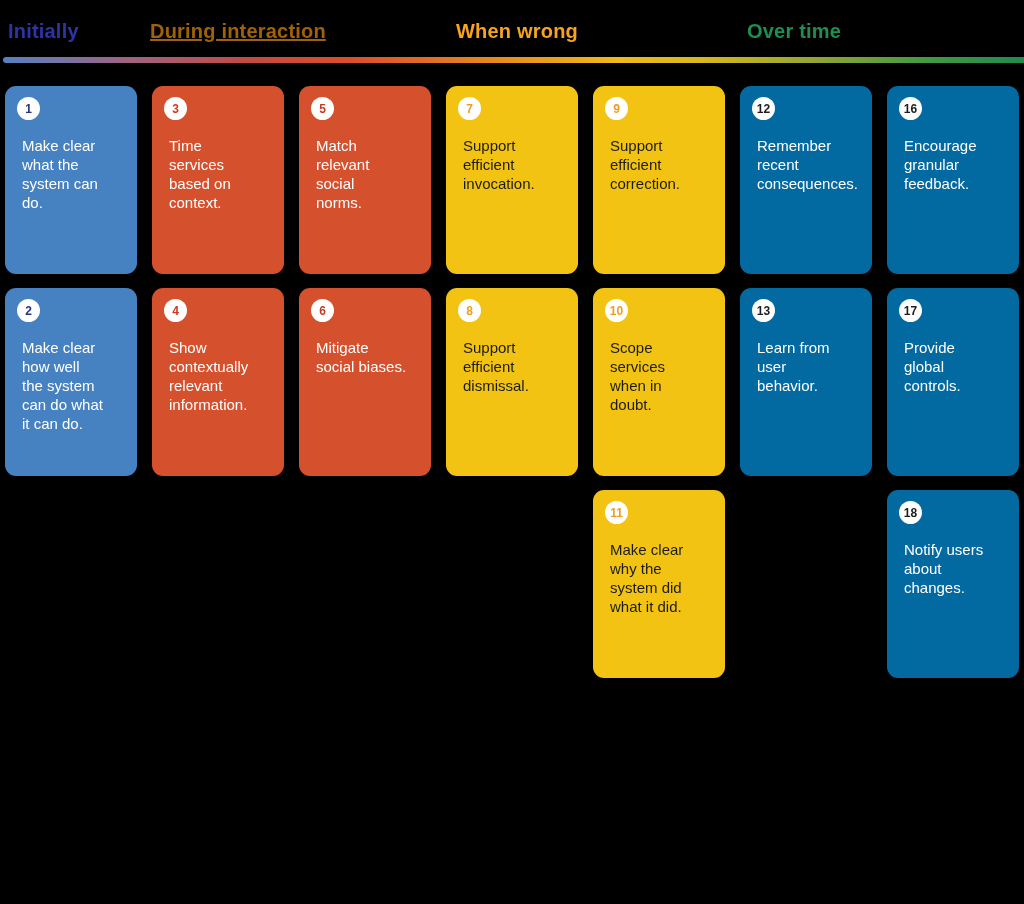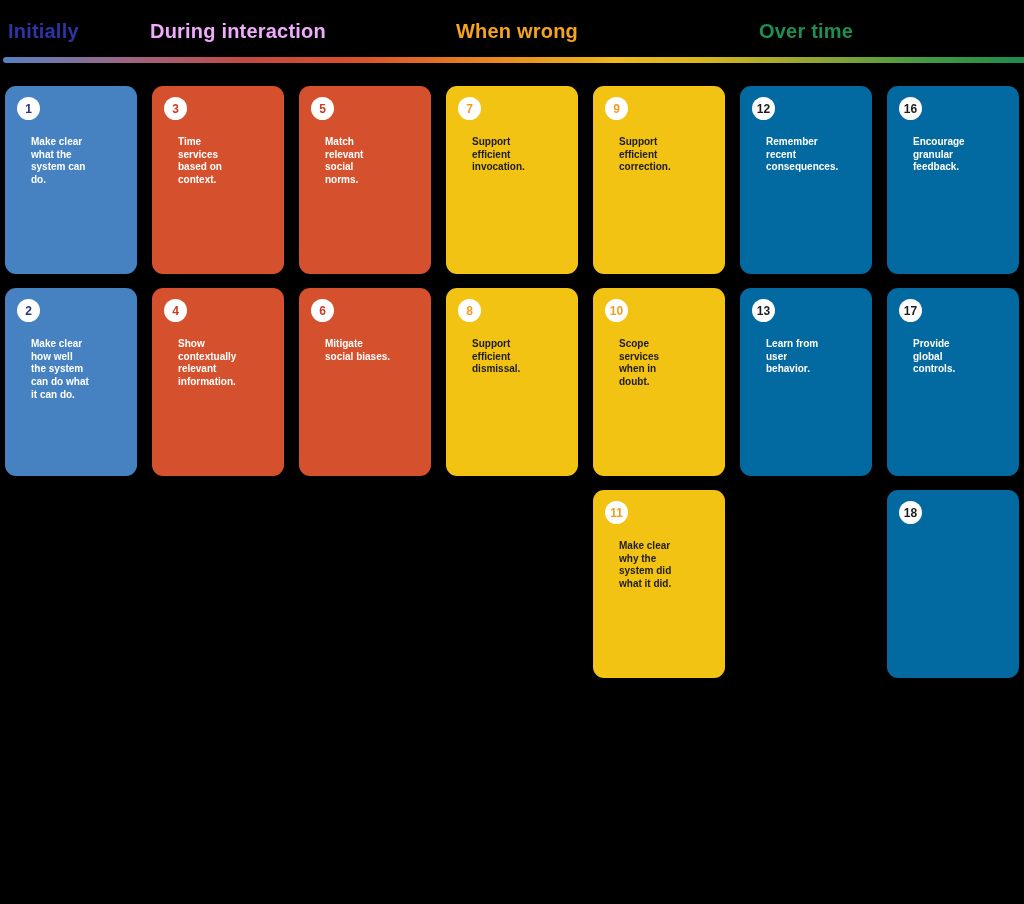--- a/index.html
+++ b/index.html
@@ -15,23 +15,23 @@
   
   .phase-label {
     position: absolute;
     top: 20px;
     font-size: 20px;
     font-weight: 700;
     letter-spacing: 0.2px;
     white-space: nowrap;
   }
   #phase-initially   { left: 8px;   color: #2d35a6; }
-  #phase-during      { left: 150px; color: #f0abfc; }
+  #phase-during      { left: 150px; color: #a16207; text-decoration: underline; }
   #phase-when-wrong  { left: 456px; color: #f6a41f; }
-  #phase-over-time   { left: 747px; color: #1f8e52; margin-left: 12px; }
+  #phase-over-time   { left: 747px; color: #1f8e52; }
 
   
   #timeline-bar {
     position: absolute;
     top: 57px;
     left: 3px;
     width: 1021px;
     height: 6px;
     border-radius: 3px 0 0 3px;
     background: linear-gradient(90deg,
@@ -67,23 +67,23 @@
     height: 23px;
     border-radius: 50%;
     background: #ffffff;
     display: flex;
     align-items: center;
     justify-content: center;
     font-size: 12px;
     font-weight: 700;
   }
   .card-text {
-    margin: 16px 0 0 14px;
-    font-size: 10px;
-    font-weight: 700;
+    margin: 16px 0 0 5px;
+    font-size: 15px;
+    font-weight: 400;
     line-height: 1.27;
     white-space: pre-line;
   }
 
   
   .col-blue   .card { background: #4681c1; color: #ffffff; }
   .col-blue   .badge { color: #27357e; }
   .col-red    .card { background: #d5502c; color: #ffffff; }
   .col-red    .badge { color: #c93a22; }
   .col-yellow .card { background: #f3c313; color: #1c1c1a; }
@@ -216,17 +216,20 @@
 feedback.</div>
       </div>
       <div class="card">
         <div class="badge">17</div>
         <div class="card-text">Provide
 global
 controls.</div>
       </div>
       <div class="card">
         <div class="badge">18</div>
+        <div class="card-text">Notify users
+about
+changes.</div>
       </div>
     </div>
 
   </div>
 </div>
 
 </body></html>

